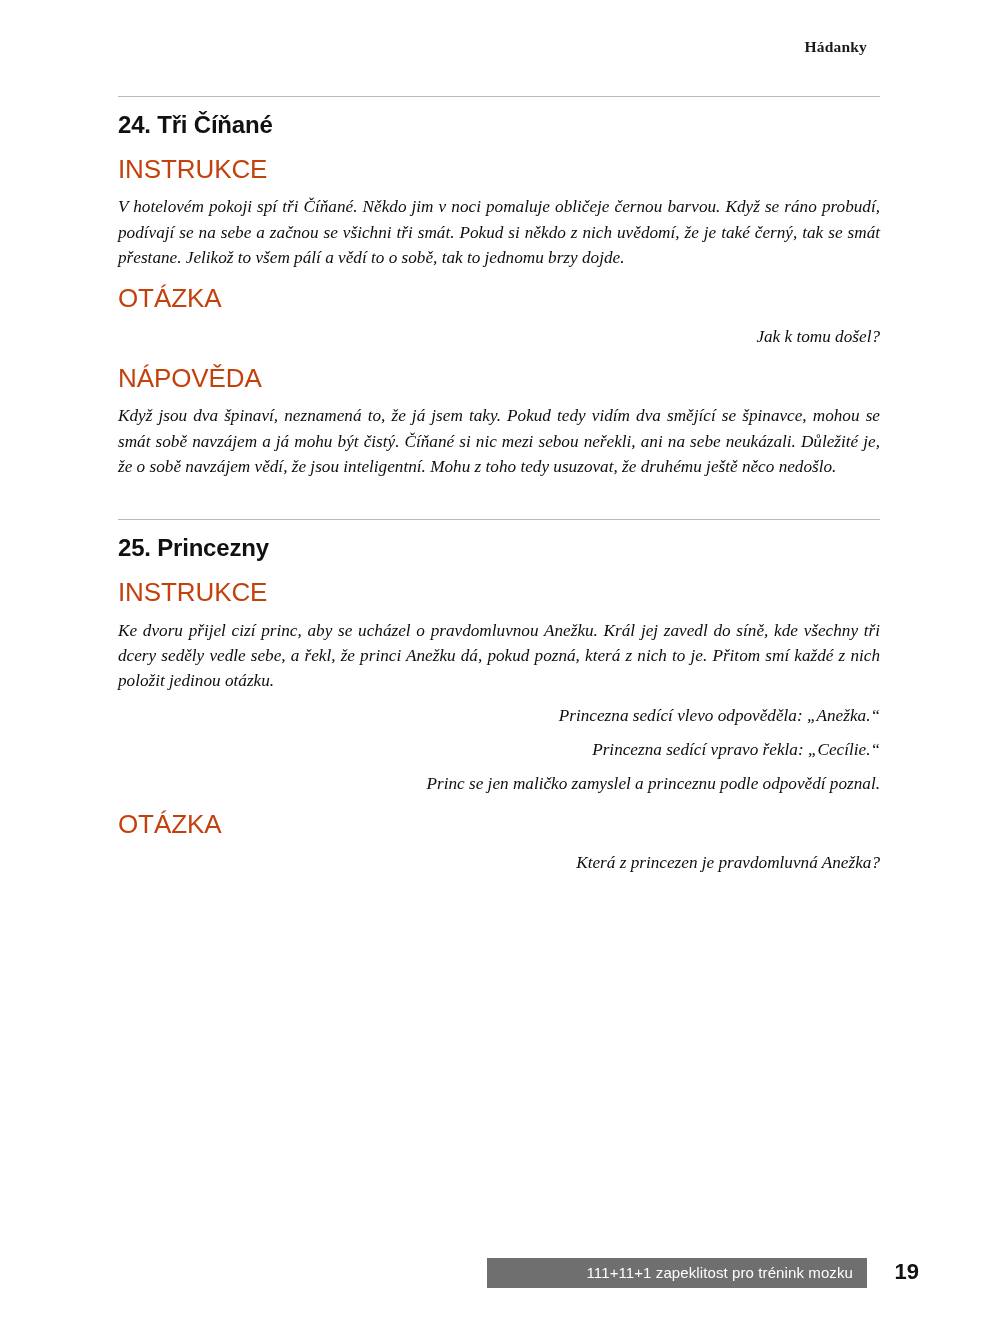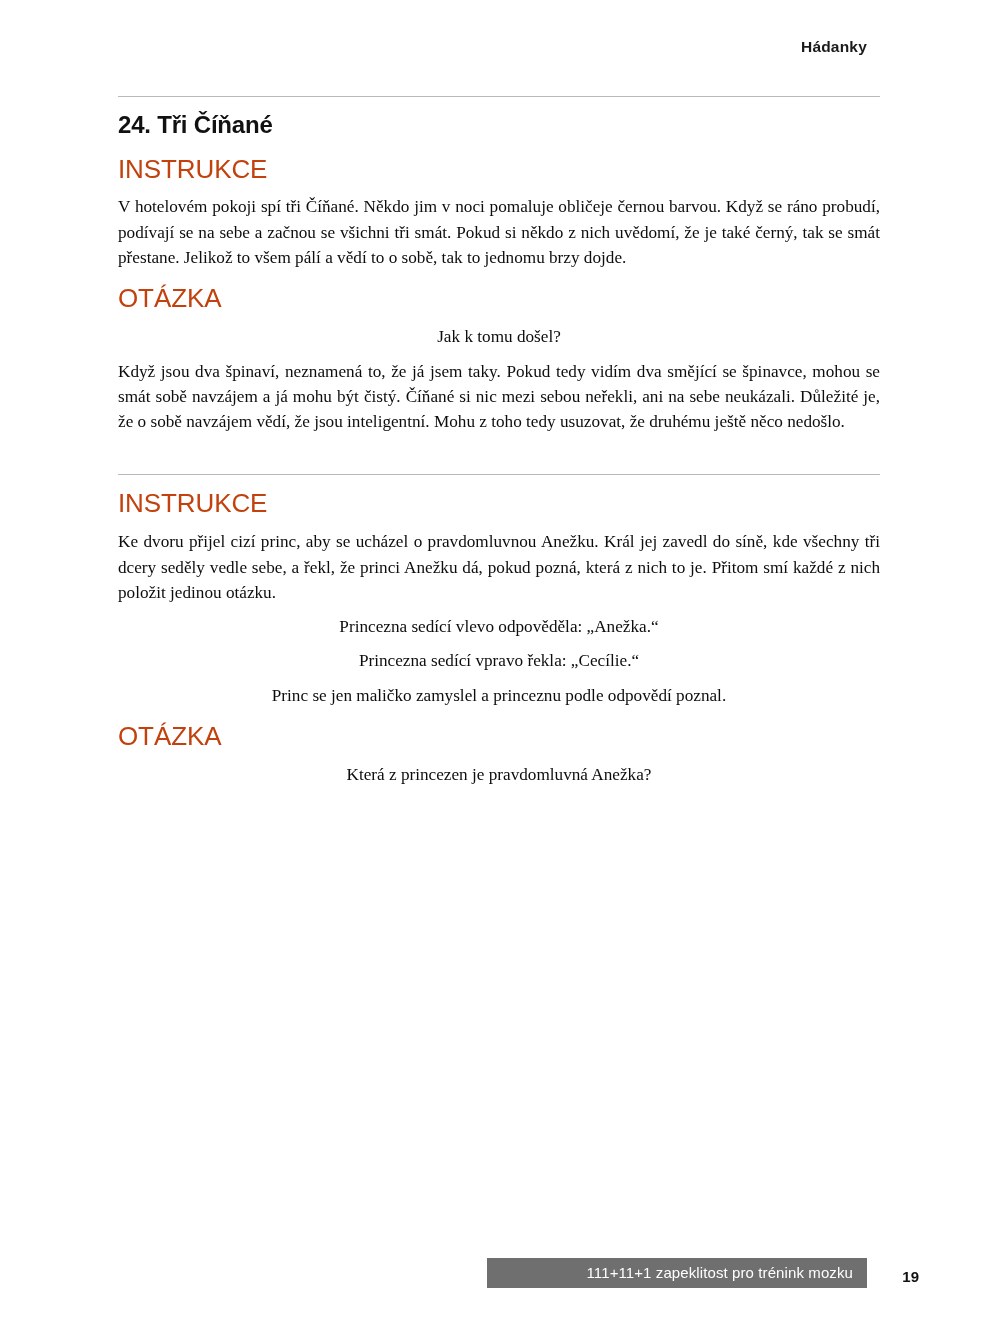--- a/index.html
+++ b/index.html
@@ -20,21 +20,21 @@
     position: absolute;
     inset: 0;
     background: #ffffff;
   }
 
   
   .running-head {
     position: absolute;
     top: 38px;
     right: 118px;
-    font-family: Liberation Sans, sans-serif;
+    font-family: Liberation Serif, serif;
     font-weight: bold;
     font-size: 15.5px;
     letter-spacing: 0.2px;
     color: #1a1a1a;
     text-align: center;
   }
 
   
   .content {
     position: absolute;
@@ -76,26 +76,27 @@
     color: #c2410c;
   }
 
   p.para {
     font-family: "Liberation Serif", serif;
     font-size: 17.2px;
     line-height: 1.47;
     margin: 0 0 9px 0;
     text-align: justify;
     color: #0d0d0d;
+    font-style: italic;
   }
   p.para:last-child {
     margin-bottom: 0;
   }
   p.para.nojust {
-    text-align: center;
+    text-align: right;
   }
 
   
   .footer {
     position: absolute;
     left: 0;
     right: 0;
     bottom: 35px;
     height: 30px;
   }
@@ -117,21 +118,21 @@
     font-size: 15px;
     color: #ffffff;
     letter-spacing: 0.1px;
   }
   .page-number {
     position: absolute;
     right: 66px;
     bottom: 3px;
     font-family: "Liberation Sans", sans-serif;
     font-weight: bold;
-    font-size: 15px;
+    font-size: 22px;
     color: #111111;
   }
 </style>
 </head>
 <body>
 
 <div class="page">
 
   <div class="running-head">Hádanky</div>
 
@@ -140,25 +141,27 @@
     <div class="section">
       <hr class="rule">
       <h1 class="section-title">24. Tři Číňané</h1>
 
       <h2 class="block-heading">INSTRUKCE</h2>
       <p class="para">V hotelovém pokoji spí tři Číňané. Někdo jim v noci pomaluje obličeje černou barvou. Když se ráno probudí, podívají se na sebe a začnou se všichni tři smát. Pokud si někdo z nich uvědomí, že je také černý, tak se smát přestane. Jelikož to všem pálí a vědí to o sobě, tak to jednomu brzy dojde.</p>
 
       <h2 class="block-heading">OTÁZKA</h2>
       <p class="para nojust">Jak k tomu došel?</p>
 
+      <h2 class="block-heading">NÁPOVĚDA</h2>
       <p class="para">Když jsou dva špinaví, neznamená to, že já jsem taky. Pokud tedy vidím dva smějící se špinavce, mohou se smát sobě navzájem a já mohu být čistý. Číňané si nic mezi sebou neřekli, ani na sebe neukázali. Důležité je, že o sobě navzájem vědí, že jsou inteligentní. Mohu z toho tedy usuzovat, že druhému ještě něco nedošlo.</p>
     </div>
 
     <div class="section">
       <hr class="rule">
+      <h1 class="section-title">25. Princezny</h1>
 
       <h2 class="block-heading">INSTRUKCE</h2>
       <p class="para">Ke dvoru přijel cizí princ, aby se ucházel o pravdomluvnou Anežku. Král jej zavedl do síně, kde všechny tři dcery seděly vedle sebe, a řekl, že princi Anežku dá, pokud pozná, která z nich to je. Přitom smí každé z nich položit jedinou otázku.</p>
       <p class="para nojust">Princezna sedící vlevo odpověděla: „Anežka.“</p>
       <p class="para nojust">Princezna sedící vpravo řekla: „Cecílie.“</p>
       <p class="para nojust">Princ se jen maličko zamyslel a princeznu podle odpovědí poznal.</p>
 
       <h2 class="block-heading">OTÁZKA</h2>
       <p class="para nojust">Která z princezen je pravdomluvná Anežka?</p>
     </div>

